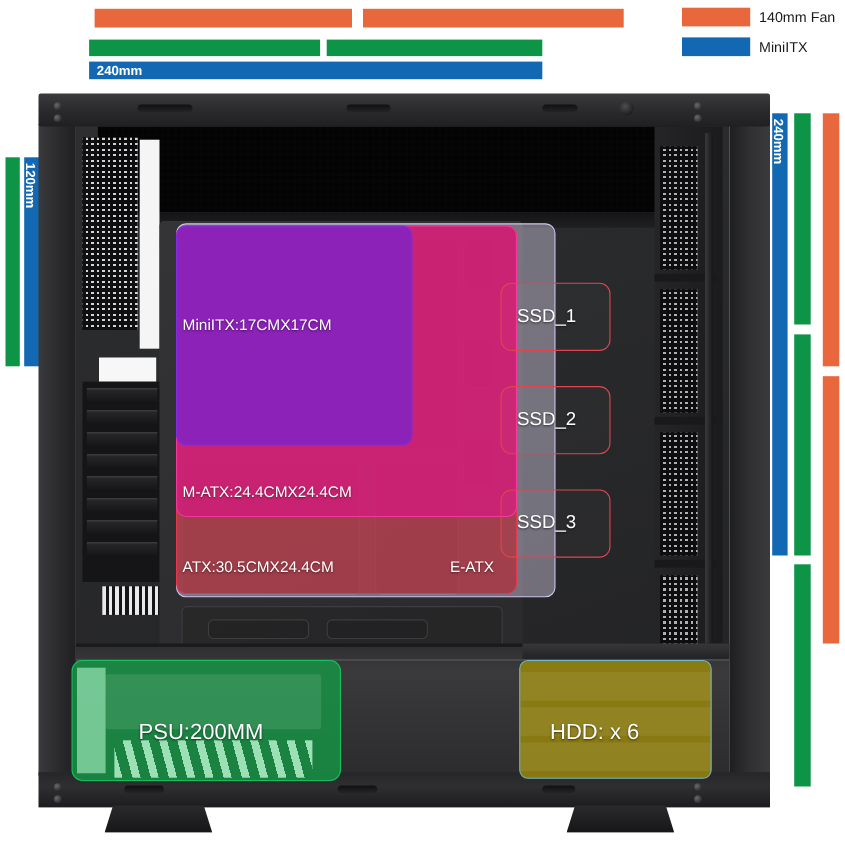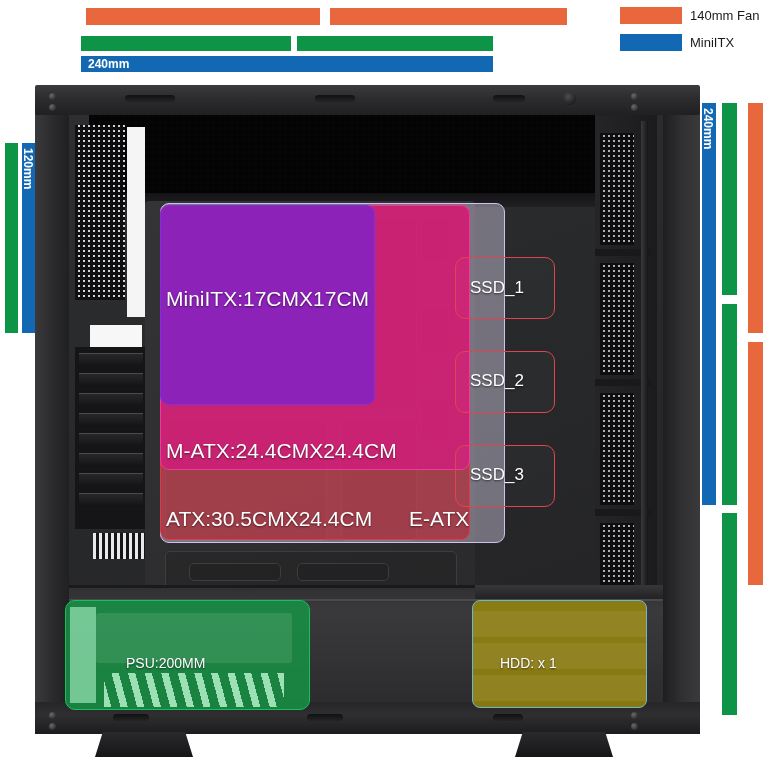--- a/index.html
+++ b/index.html
@@ -111,21 +111,21 @@
   .ovl{position:absolute;box-sizing:border-box;}
   #ovl-atx{left:160px;top:205px;width:310px;height:335px;
      background:rgba(196,20,35,.55);border:1.6px solid #e4374b;border-radius:9px;}
   #ovl-matx{left:160px;top:205px;width:310px;height:265px;
      background:rgba(226,17,138,.62);border:1.6px solid #f0399b;border-radius:9px;}
   #ovl-mitx{left:160px;top:205px;width:215px;height:200px;
      background:rgba(116,34,211,.72);border:1.6px solid #7f2ee0;border-radius:9px;}
   #ovl-eatx{left:160px;top:203px;width:345px;height:340px;
      background:rgba(231,222,248,.40);border:1.6px solid #cfc1ee;border-radius:9px;}
 
-  .ovl-label{position:absolute;color:#ffffff;font-size:21px;
+  .ovl-label{position:absolute;color:#ffffff;font-size:14px;
      white-space:nowrap;text-shadow:0 1px 2px rgba(0,0,0,.55);}
 
   
   .ssd-box{position:absolute;box-sizing:border-box;width:100px;height:62px;
      border:1.6px solid #e0454f;border-radius:10px;background:rgba(255,255,255,.02);}
   .ssd-label{position:absolute;color:#fff;font-size:17px;white-space:nowrap;
      text-shadow:0 1px 2px rgba(0,0,0,.6);}
 
   
   #psu{left:65px;top:600px;width:245px;height:110px;
@@ -134,21 +134,21 @@
   #psu-hl{position:absolute;left:4px;top:6px;width:26px;height:96px;
      background:rgba(190,255,215,.55);}
   #psu-body{position:absolute;left:30px;top:12px;width:196px;height:50px;
      background:rgba(255,255,255,.10);border-radius:3px;}
   #psu-grill{position:absolute;left:38px;top:72px;width:180px;height:34px;
      background:repeating-linear-gradient(75deg,rgba(200,255,220,.75) 0 7px,rgba(0,0,0,0) 7px 16px);}
   #hdd{left:472px;top:600px;width:175px;height:108px;
      background:rgba(160,140,10,.80);border:1.5px solid #6fb8c8;border-radius:8px;
      overflow:hidden;}
   .hdd-stripe{position:absolute;left:0;width:175px;height:26px;background:rgba(255,255,255,.07);}
-  .blk-label{position:absolute;color:#fff;font-size:14px;white-space:nowrap;
+  .blk-label{position:absolute;color:#fff;font-size:20px;white-space:nowrap;
      text-shadow:0 1px 2px rgba(0,0,0,.6);}
 
   
   #bezel{left:440px;top:500px;width:188px;height:14px;
      background:linear-gradient(180deg,#37373a,#232325);}
 </style>
 </head>
 <body>
 
 <div id="stage">
@@ -297,15 +297,15 @@
     <div id="psu-body"></div>
     <div id="psu-grill"></div>
   </div>
   <div class="blk-label" style="left:126px;top:655px;">PSU:200MM</div>
 
   <div class="ovl" id="hdd">
     <div class="hdd-stripe" style="top:10px;"></div>
     <div class="hdd-stripe" style="top:42px;"></div>
     <div class="hdd-stripe" style="top:74px;"></div>
   </div>
-  <div class="blk-label" style="left:500px;top:655px;">HDD: x 1</div>
+  <div class="blk-label" style="left:500px;top:655px;">HDD: x 6</div>
 
 </div>
 
 </body></html>

